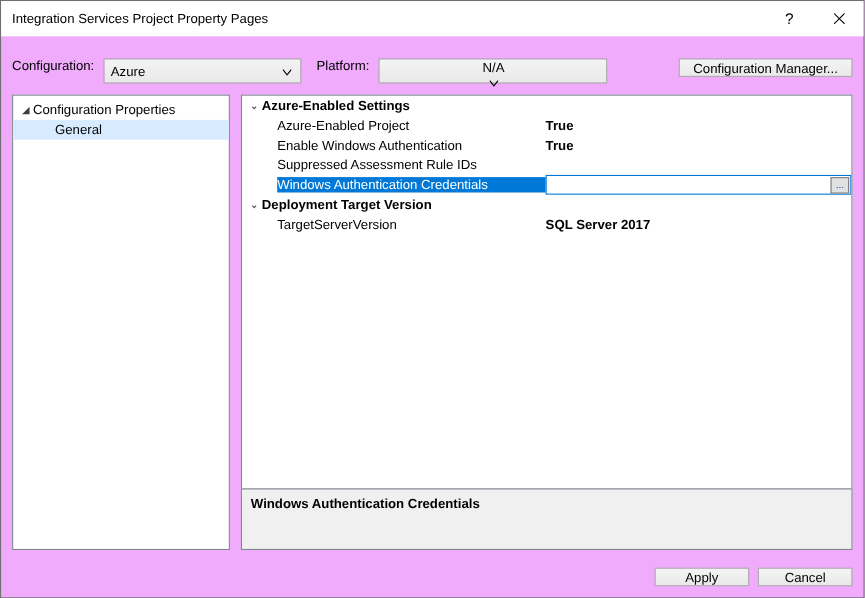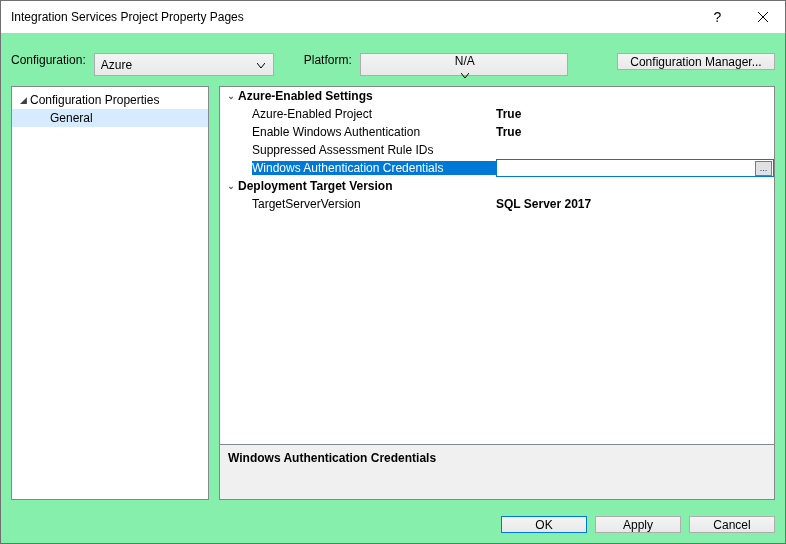--- a/index.html
+++ b/index.html
@@ -1,20 +1,20 @@
 <!DOCTYPE html>
 <html><head>
 <meta charset="utf-8">
 <style>
   * { box-sizing: border-box; font-family: "Segoe UI", Tahoma, sans-serif; }
   body { margin: 0; background: #fff; }
   .window {
     width: 786px; height: 544px;
     border: 1px solid #707070;
-    background: #86efac;
+    background: #f0abfc;
     position: relative;
     display: flex; flex-direction: column;
   }
   .titlebar {
     height: 32px; background: #fff;
     display: flex; align-items: center;
     padding: 0 0 0 10px;
     font-size: 12px; color: #000;
   }
   .titlebar-text { flex: 1; }
@@ -127,21 +127,21 @@
   </div>
 
   <div class="config-row">
     <span class="config-label">Configuration:</span>
     <div class="combo config-combo">
       <span class="combo-text">Azure</span>
       <span class="chev"><svg class="chev-down" viewBox="0 0 8 6">
             <path d="M0 0 L4 5 L8 0" fill="none" stroke="#000" stroke-width="1"></path>
           </svg></span>
     </div>
-    <span class="config-label" style="margin-left:24px">Platform:</span>
+    <span class="config-label" style="margin-left:8px">Platform:</span>
     <div class="combo plat-combo">
       <span class="combo-text">N/A</span>
       <span class="chev"><svg class="chev-down" viewBox="0 0 8 6">
             <path d="M0 0 L4 5 L8 0" fill="none" stroke="#000" stroke-width="1"></path>
           </svg></span>
     </div>
     <div style="flex:1"></div>
     <div class="btn cfgmgr">Configuration Manager...</div>
   </div>
 
@@ -191,18 +191,17 @@
         </div>
       </div>
 
       <div class="desc">
         <div class="desc-title">Windows Authentication Credentials</div>
       </div>
     </div>
   </div>
 
   <div class="footer">
-    <div class="btn ok">OK</div>
     <div class="btn">Apply</div>
     <div class="btn">Cancel</div>
   </div>
 
 </div>
 
 </body></html>

